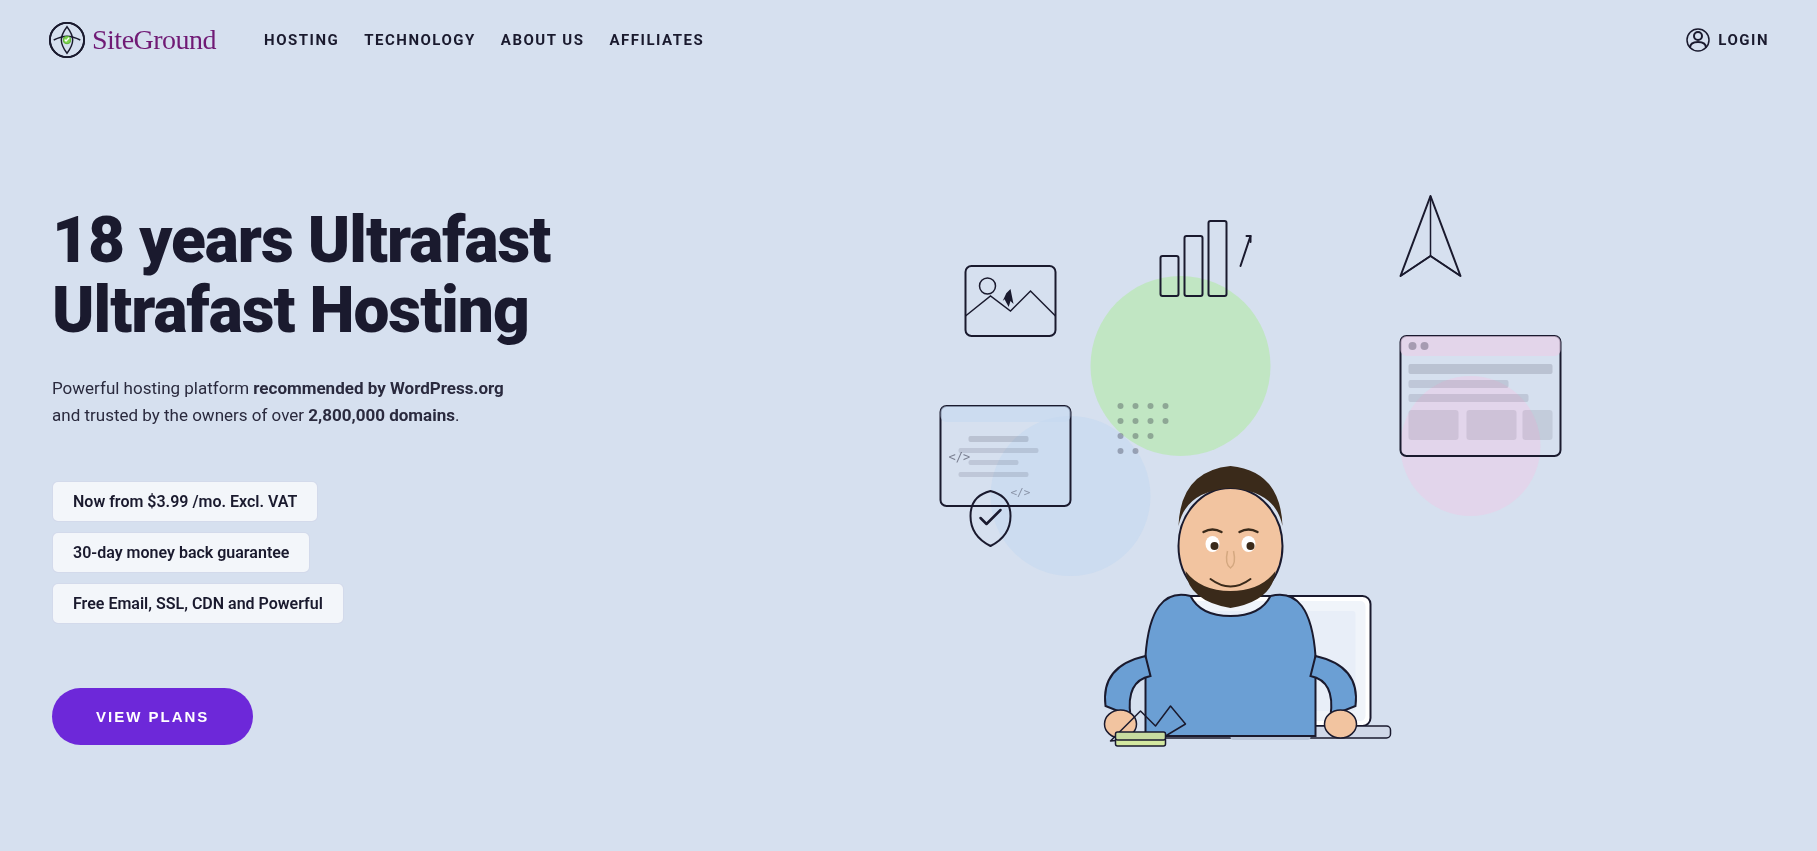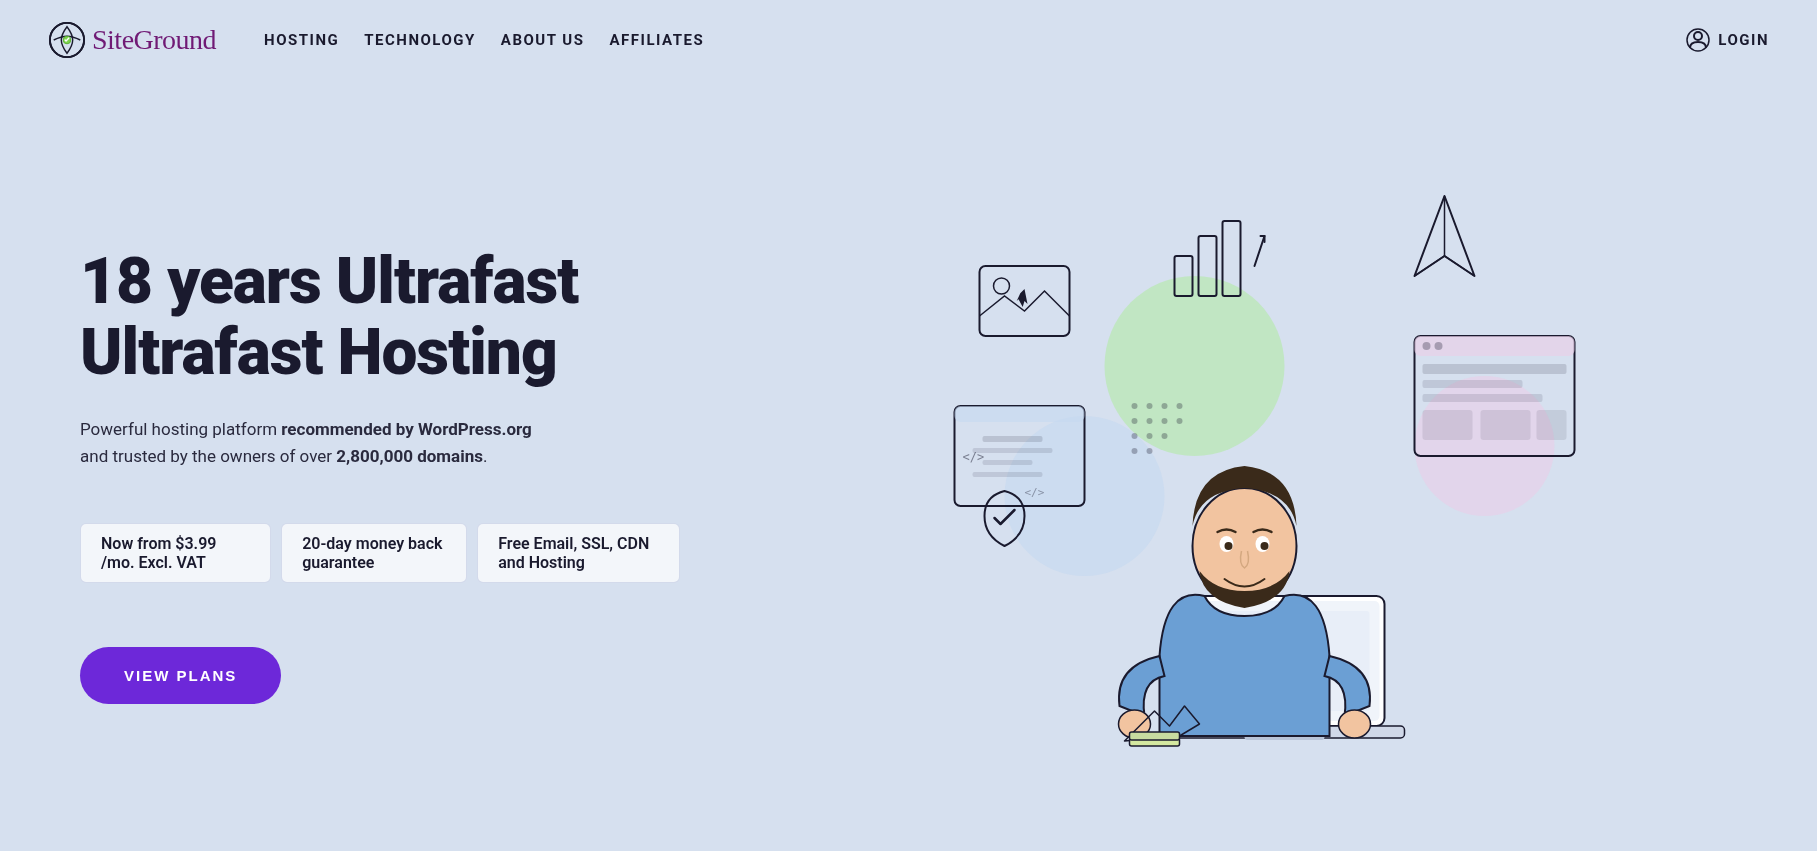--- a/index.html
+++ b/index.html
@@ -66,21 +66,21 @@
       font-weight: 700;
       color: #1a1a2e;
       letter-spacing: 1.5px;
       text-transform: uppercase;
     }
 
     
     .hero {
       display: flex;
       align-items: center;
-      padding: 40px 48px 20px 80px;
+      padding: 40px 48px 20px 52px;
       min-height: 771px;
       position: relative;
       overflow: hidden;
     }
     .hero-content {
       flex: 0 0 50%;
       max-width: 600px;
       z-index: 2;
     }
     .hero-title {
@@ -94,21 +94,21 @@
     .hero-subtitle {
       font-size: 17px;
       color: #2a2a3e;
       line-height: 1.6;
       margin-bottom: 52px;
       max-width: 480px;
     }
     .hero-subtitle strong { font-weight: 700; }
     .features-list {
       display: flex;
-      flex-direction: row;
+      flex-direction: column;
       gap: 10px;
       margin-bottom: 40px;
     }
     .feature-badge {
       display: inline-block;
       background-color: rgba(255,255,255,0.7);
       border: 1px solid rgba(180,190,220,0.5);
       border-radius: 6px;
       padding: 10px 20px;
       font-size: 16px;
@@ -179,22 +179,22 @@
   <div class="hero-content">
     <h1 class="hero-title">
       <span>18 years Ultrafast</span><br>
       <span>Ultrafast Hosting</span>
     </h1>
     <p class="hero-subtitle">
       <span>Powerful hosting platform </span><strong>recommended by WordPress.org</strong><span> and trusted by the owners of over </span><strong>2,800,000 domains</strong><span>.</span>
     </p>
     <div class="features-list">
       <div class="feature-badge">Now from $3.99 /mo. Excl. VAT</div>
-      <div class="feature-badge">20-day money back guarantee</div>
-      <div class="feature-badge">Free Email, SSL, CDN and Hosting</div>
+      <div class="feature-badge">30-day money back guarantee</div>
+      <div class="feature-badge">Free Email, SSL, CDN and Powerful</div>
     </div>
     <button class="view-plans-btn">VIEW PLANS</button>
   </div>
 
   <div class="hero-illustration">
     <svg viewBox="0 0 800 680" fill="none" xmlns="http://www.w3.org/2000/svg" style="width:100%;height:100%;position:absolute;top:0;left:0;">
 
       <circle cx="370" cy="230" r="90" fill="#b8e8b0" opacity="0.7"></circle>
       <circle cx="260" cy="360" r="80" fill="#c5d8f0" opacity="0.6"></circle>
       <circle cx="660" cy="310" r="70" fill="#e8d0e8" opacity="0.65"></circle>

